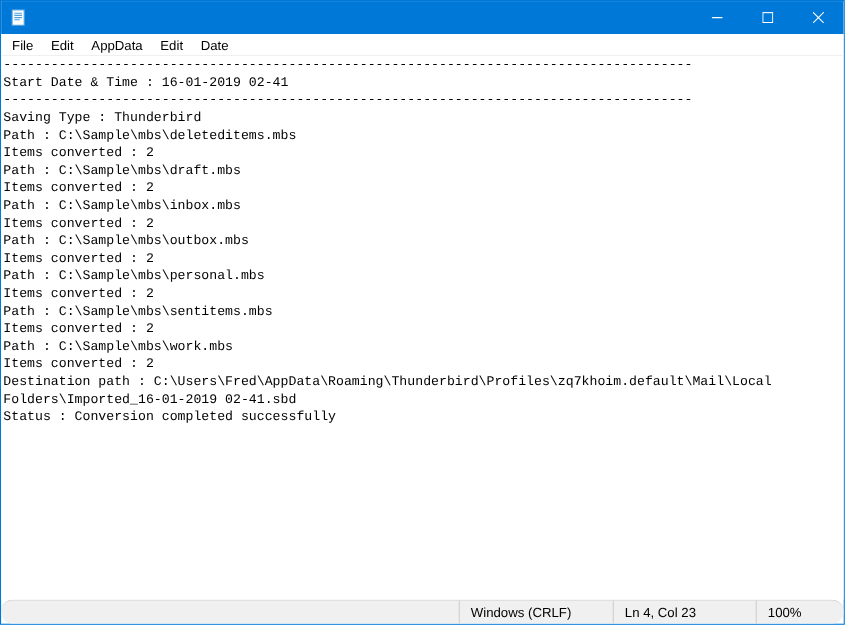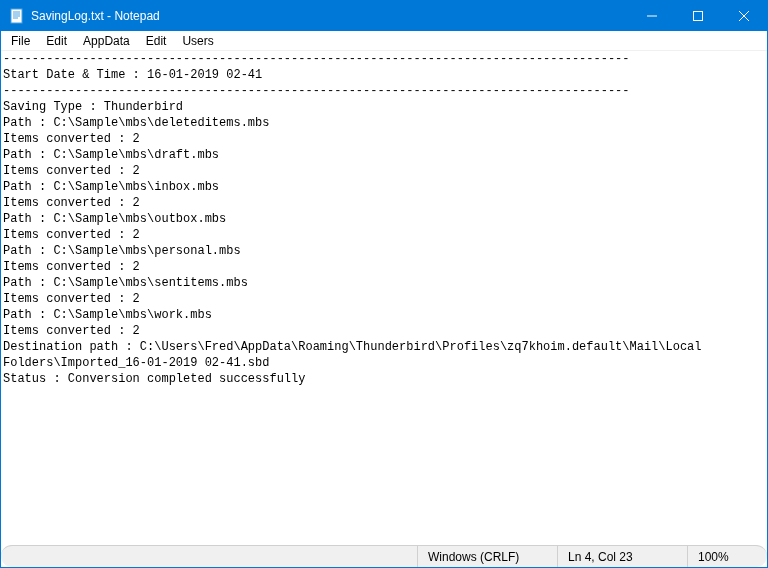--- a/index.html
+++ b/index.html
@@ -101,21 +101,20 @@
 <div class="titlebar">
   <span class="titlebar-icon">
     <svg width="16" height="16" viewBox="0 0 16 16">
       <rect x="2" y="1" width="11" height="14" fill="#fff" stroke="#4da1e0" stroke-width="1"></rect>
       <line x1="4" y1="4" x2="11" y2="4" stroke="#4da1e0" stroke-width="1"></line>
       <line x1="4" y1="6" x2="11" y2="6" stroke="#4da1e0" stroke-width="1"></line>
       <line x1="4" y1="8" x2="11" y2="8" stroke="#4da1e0" stroke-width="1"></line>
       <line x1="4" y1="10" x2="9" y2="10" stroke="#4da1e0" stroke-width="1"></line>
     </svg>
   </span>
-  <span class="titlebar-title">SavingLog.txt - Notepad</span>
   <span class="titlebar-spacer"></span>
   <div class="window-controls">
     <div class="win-btn">
       <svg width="10" height="10" viewBox="0 0 10 10">
           <line x1="0" y1="5" x2="10" y2="5" stroke="#fff" stroke-width="1"></line>
         </svg>
     </div>
     <div class="win-btn">
       <svg width="10" height="10" viewBox="0 0 10 10">
           <rect x="0.5" y="0.5" width="9" height="9" fill="none" stroke="#fff" stroke-width="1"></rect>
@@ -128,21 +127,21 @@
         </svg>
     </div>
   </div>
 </div>
 
 <div class="menubar">
   <span class="menu-item">File</span>
   <span class="menu-item">Edit</span>
   <span class="menu-item">AppData</span>
   <span class="menu-item">Edit</span>
-  <span class="menu-item">Users</span>
+  <span class="menu-item">Date</span>
 </div>
 
 <div class="textarea-wrap">
   <div class="text-content" contenteditable="true" style="">---------------------------------------------------------------------------------------
 Start Date &amp; Time : 16-01-2019 02-41
 ---------------------------------------------------------------------------------------
 Saving Type : Thunderbird
 Path : C:\Sample\mbs\deleteditems.mbs
 Items converted : 2
 Path : C:\Sample\mbs\draft.mbs

